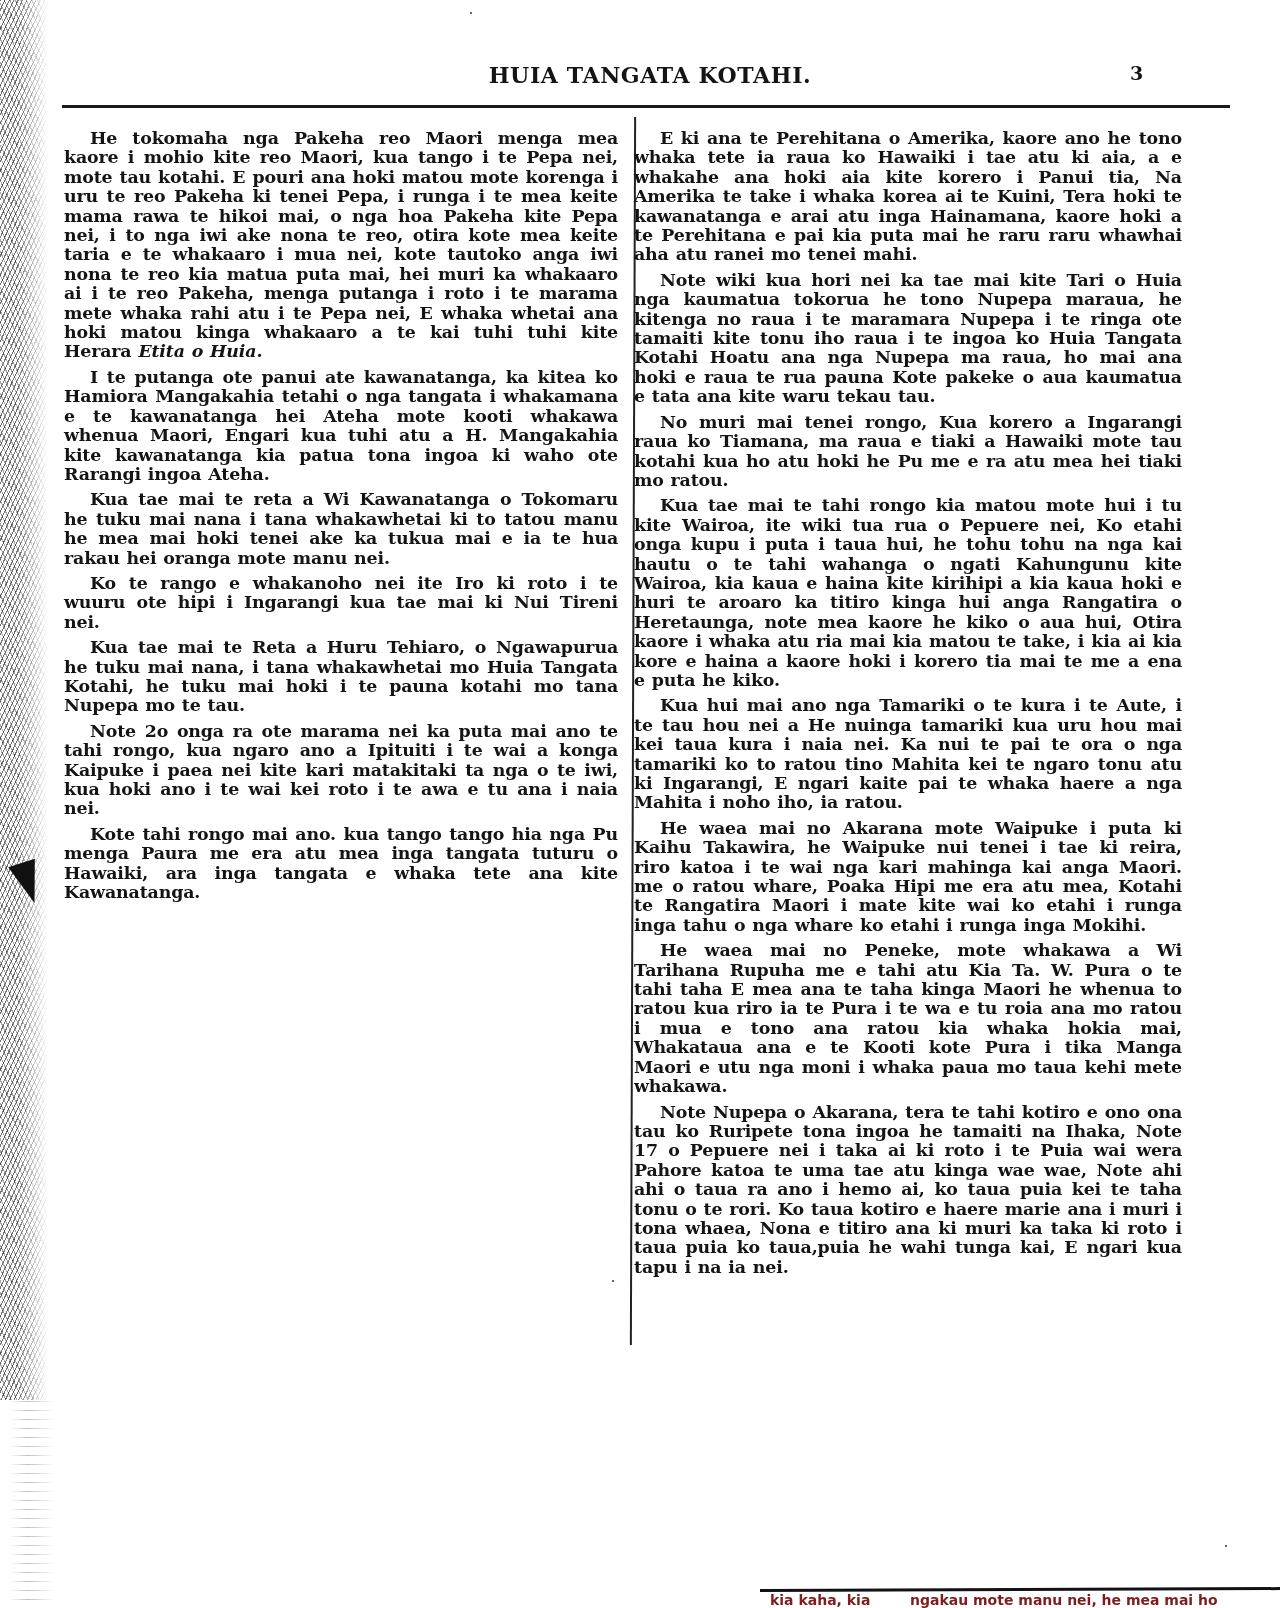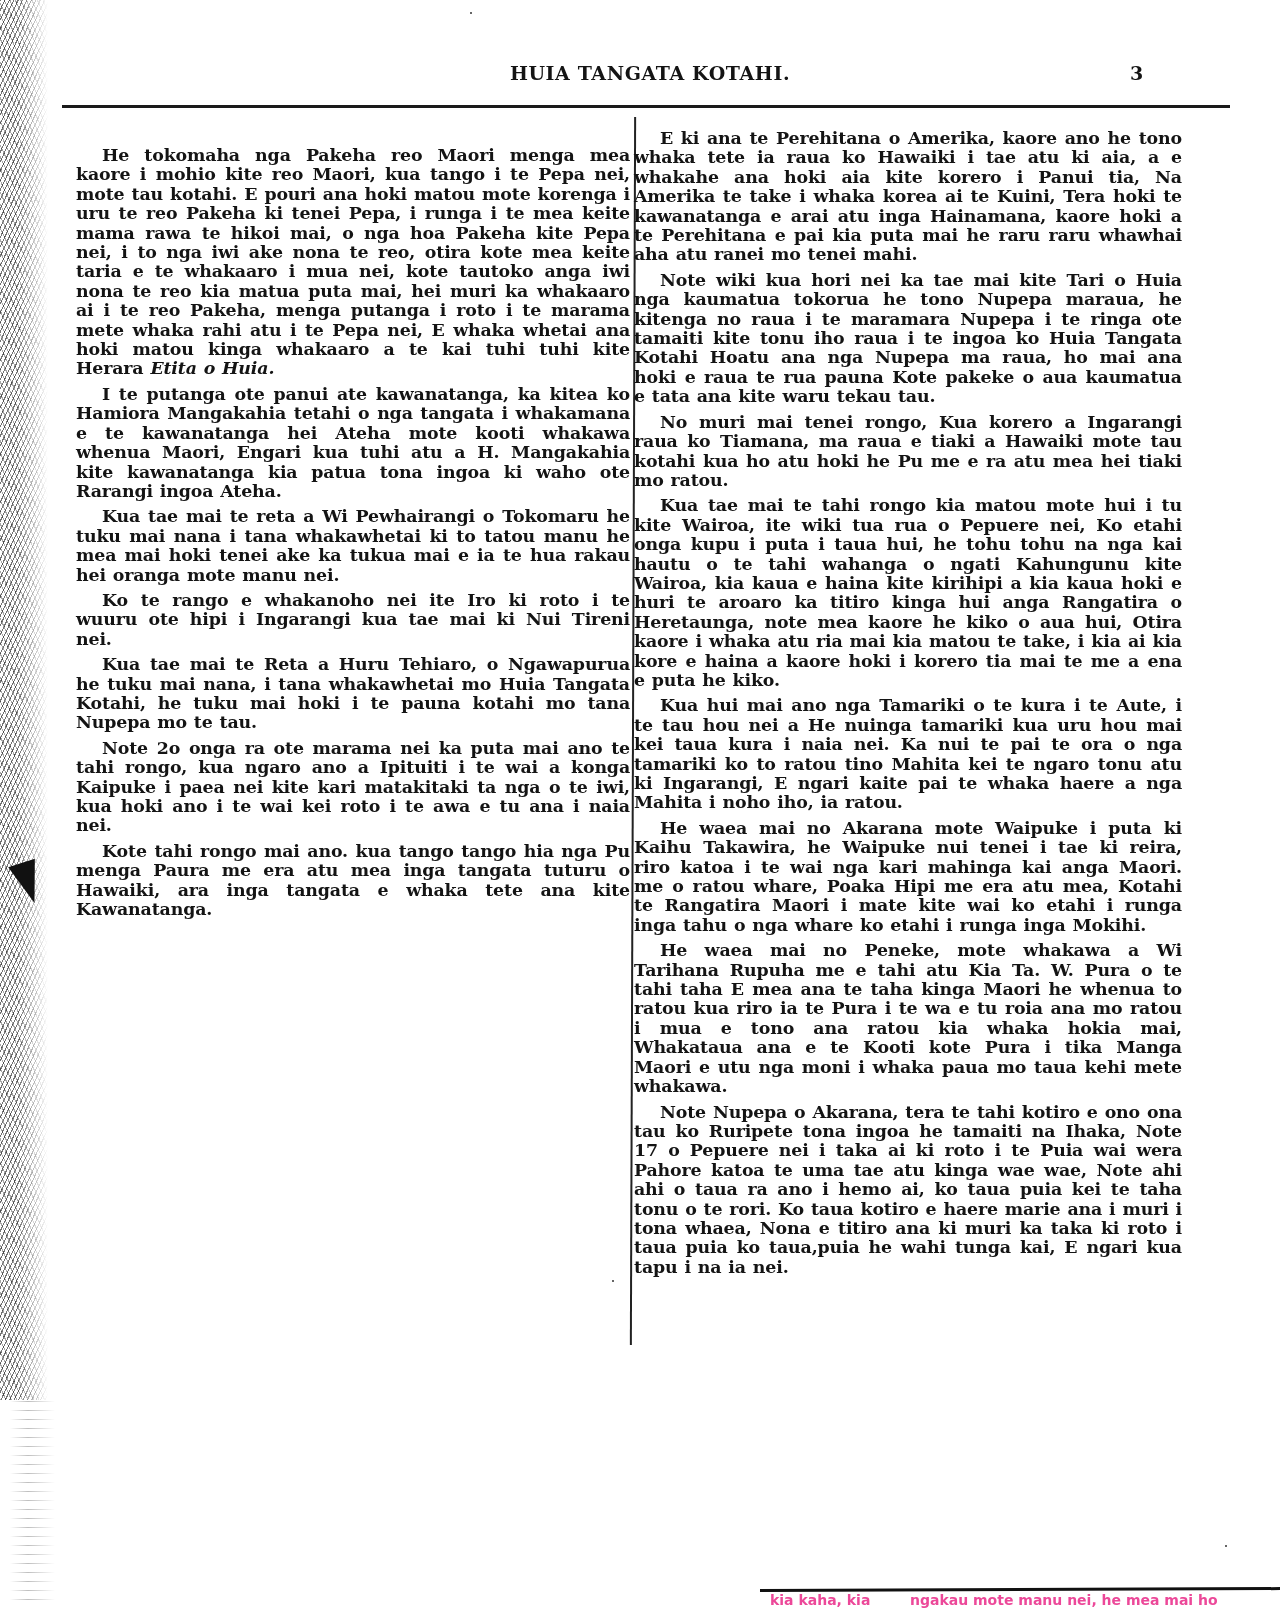--- a/index.html
+++ b/index.html
@@ -52,21 +52,21 @@
       position: absolute;
       left: 0; top: 62px;
       width: 1280px;
       height: 30px;
     }
     .header-title {
       position: absolute;
       left: 0; right: 0;
       top: 0;
       text-align: center;
-      font-size: 19px;
+      font-size: 22px;
       letter-spacing: 0.6px;
       font-weight: bold;
       padding-left: 20px;
     }
     .page-number {
       position: absolute;
       left: 1130px;
       top: 0;
       font-size: 19px;
       font-weight: bold;
@@ -87,21 +87,21 @@
     .column {
       position: absolute;
       top: 129px;
       font-size: 17.4px;
       line-height: 19.4px;
       text-align: justify;
       font-weight: bold;
       letter-spacing: -0.15px;
       word-spacing: 1px;
     }
-    .col-left { left: 76px; width: 554px; margin-top: 17px; }
+    .col-left { left: 64px; width: 554px; }
     .col-right { left: 634px; width: 548px; }
     .para {
       margin: 0 0 6px 0;
       text-indent: 26px;
       hyphens: none;
     }
     .para em { font-style: italic; }
     .bottom-rule {
       position: absolute;
       left: 760px; top: 1588px;
@@ -111,21 +111,21 @@
     }
     .bottom-bleed {
       position: absolute;
       left: 770px; top: 1592px;
       width: 510px;
       font-family: "DejaVu Sans", sans-serif;
       font-weight: bold;
       font-size: 14px;
       line-height: 16px;
       white-space: nowrap;
-      color: #ec4899;
+      color: #7f1d1d;
       overflow: hidden;
     }
     .bottom-bleed .bleed-left { display: inline-block; width: 140px; }
     .speck {
       position: absolute;
       width: 2px; height: 2px;
       background: #333;
       border-radius: 1px;
     }
   </style>
@@ -142,21 +142,21 @@
     <div class="header-title">HUIA TANGATA KOTAHI.</div>
     <div class="page-number">3</div>
   </div>
   <div class="header-rule"></div>
 
   <div class="col-divider"></div>
 
   <div class="column col-left">
     <p class="para"><span>He tokomaha nga Pakeha reo Maori menga mea kaore i mohio kite reo Maori, kua tango i te Pepa nei, mote tau kotahi. E pouri ana hoki matou mote korenga i uru te reo Pakeha ki tenei Pepa, i runga i te mea keite mama rawa te hikoi mai, o nga hoa Pakeha kite Pepa nei, i to nga iwi ake nona te reo, otira kote mea keite taria e te whakaaro i mua nei, kote tautoko anga iwi nona te reo kia matua puta mai, hei muri ka whakaaro ai i te reo Pakeha, menga putanga i roto i te marama mete whaka rahi atu i te Pepa nei, E whaka whetai ana hoki matou kinga whakaaro a te kai tuhi tuhi kite Herara</span> <em>Etita o Huia.</em></p>
     <p class="para">I te putanga ote panui ate kawanatanga, ka kitea ko Hamiora Mangakahia tetahi o nga tangata i whakamana e te kawanatanga hei Ateha mote kooti whakawa whenua Maori, Engari kua tuhi atu a H. Mangakahia kite kawanatanga kia patua tona ingoa ki waho ote Rarangi ingoa Ateha.</p>
-    <p class="para">Kua tae mai te reta a Wi Pewhairangi o Tokomaru he tuku mai nana i tana whakawhetai ki to tatou manu he mea mai hoki tenei ake ka tukua mai e ia te hua rakau hei oranga mote manu nei.</p>
+    <p class="para">Kua tae mai te reta a Wi Kawanatanga o Tokomaru he tuku mai nana i tana whakawhetai ki to tatou manu he mea mai hoki tenei ake ka tukua mai e ia te hua rakau hei oranga mote manu nei.</p>
     <p class="para">Ko te rango e whakanoho nei ite Iro ki roto i te wuuru ote hipi i Ingarangi kua tae mai ki Nui Tireni nei.</p>
     <p class="para">Kua tae mai te Reta a Huru Tehiaro, o Ngawapurua he tuku mai nana, i tana whakawhetai mo Huia Tangata Kotahi, he tuku mai hoki i te pauna kotahi mo tana Nupepa mo te tau.</p>
     <p class="para">Note 2o onga ra ote marama nei ka puta mai ano te tahi rongo, kua ngaro ano a Ipituiti i te wai a konga Kaipuke i paea nei kite kari matakitaki ta nga o te iwi, kua hoki ano i te wai kei roto i te awa e tu ana i naia nei.</p>
     <p class="para">Kote tahi rongo mai ano. kua tango tango hia nga Pu menga Paura me era atu mea inga tangata tuturu o Hawaiki, ara inga tangata e whaka tete ana kite Kawanatanga.</p>
   </div>
 
   <div class="column col-right">
     <p class="para">E ki ana te Perehitana o Amerika, kaore ano he tono whaka tete ia raua ko Hawaiki i tae atu ki aia, a e whakahe ana hoki aia kite korero i Panui tia, Na Amerika te take i whaka korea ai te Kuini, Tera hoki te kawanatanga e arai atu inga Hainamana, kaore hoki a te Perehitana e pai kia puta mai he raru raru whawhai aha atu ranei mo tenei mahi.</p>
     <p class="para">Note wiki kua hori nei ka tae mai kite Tari o Huia nga kaumatua tokorua he tono Nupepa maraua, he kitenga no raua i te maramara Nupepa i te ringa ote tamaiti kite tonu iho raua i te ingoa ko Huia Tangata Kotahi Hoatu ana nga Nupepa ma raua, ho mai ana hoki e raua te rua pauna Kote pakeke o aua kaumatua e tata ana kite waru tekau tau.</p>
     <p class="para">No muri mai tenei rongo, Kua korero a Ingarangi raua ko Tiamana, ma raua e tiaki a Hawaiki mote tau kotahi kua ho atu hoki he Pu me e ra atu mea hei tiaki mo ratou.</p>

